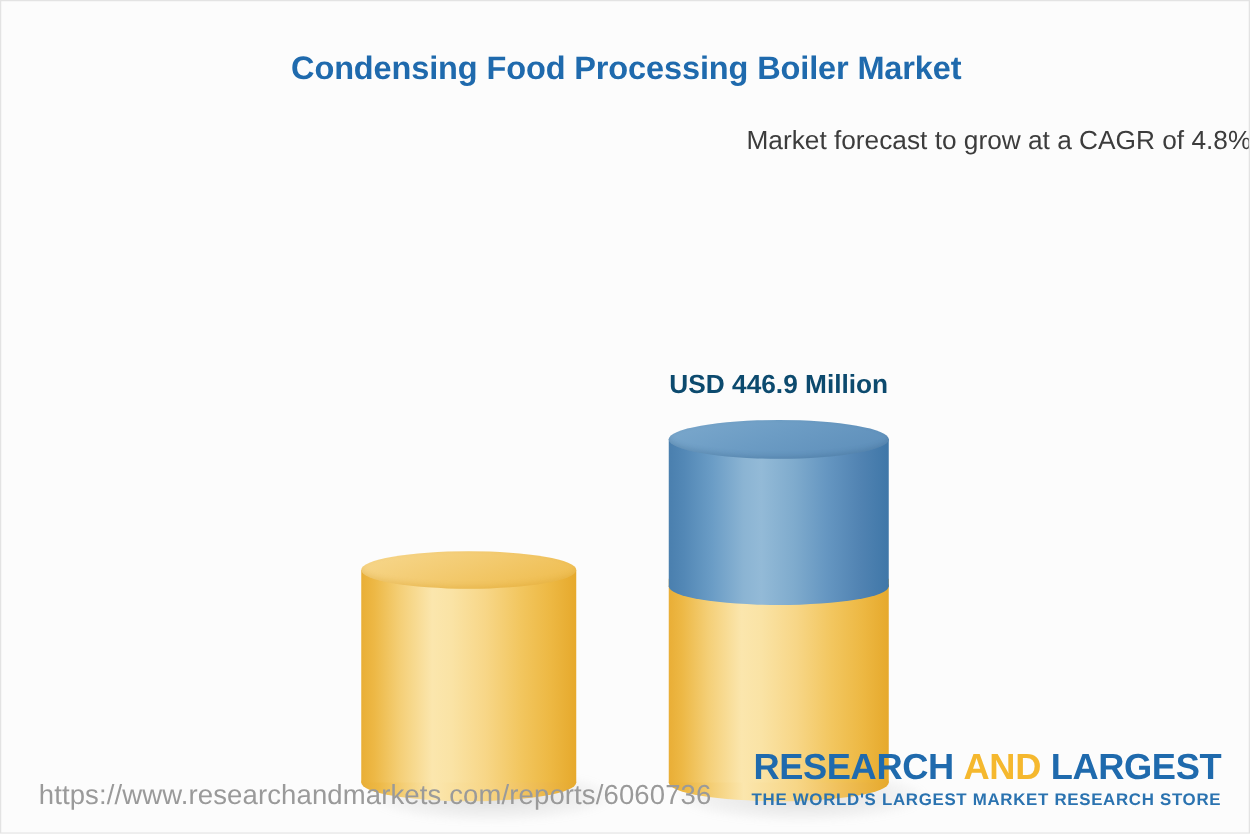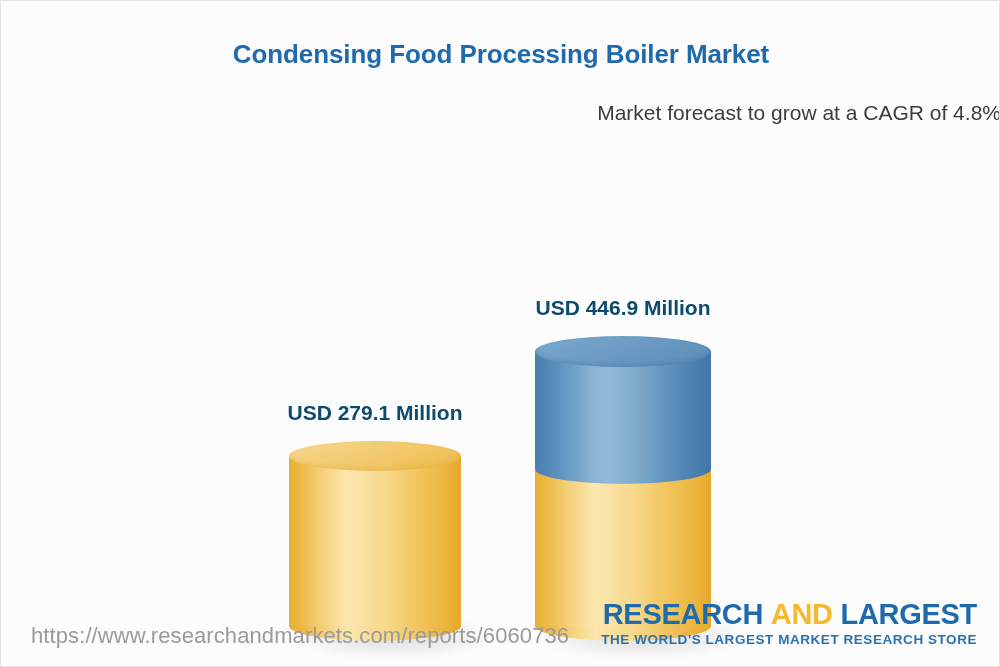--- a/index.html
+++ b/index.html
@@ -186,21 +186,20 @@
       <div class="cyl-shadow" style="left:8px; top:306px; width:192px; height:40px;"></div>
 
       <div class="cap-ellipse gold-bottom-cap" style="left:0px; top:300px; width:172px; height:30px;"></div>
 
       <div class="cyl-body gold-side" style="left:0px; top:145px; width:172px; height:170px;"></div>
 
       <div class="cap-ellipse gold-top" style="left:0px; top:130px; width:172px; height:30px;
                   background:linear-gradient(160deg,#f7d88f 0%,#f3cb71 45%,#eeba48 100%);
                   box-shadow: inset 0 -2px 4px rgba(210,150,30,0.25);"></div>
 
-      <div class="value-label" style="left:-14px; top:90px; width:200px;">USD 279.1 Million</div>
 
       <div class="cat-label" style="left:0px; top:353px; width:172px;">2024</div>
     </div>
 
     <div class="cyl-group" style="left:534px; top:60px; width:176px; height:468px;">
 
       <div class="cyl-shadow" style="left:8px; top:426px; width:196px; height:40px;"></div>
 
       <div class="cap-ellipse gold-bottom-cap" style="left:0px; top:420px; width:176px; height:30px;"></div>
 

